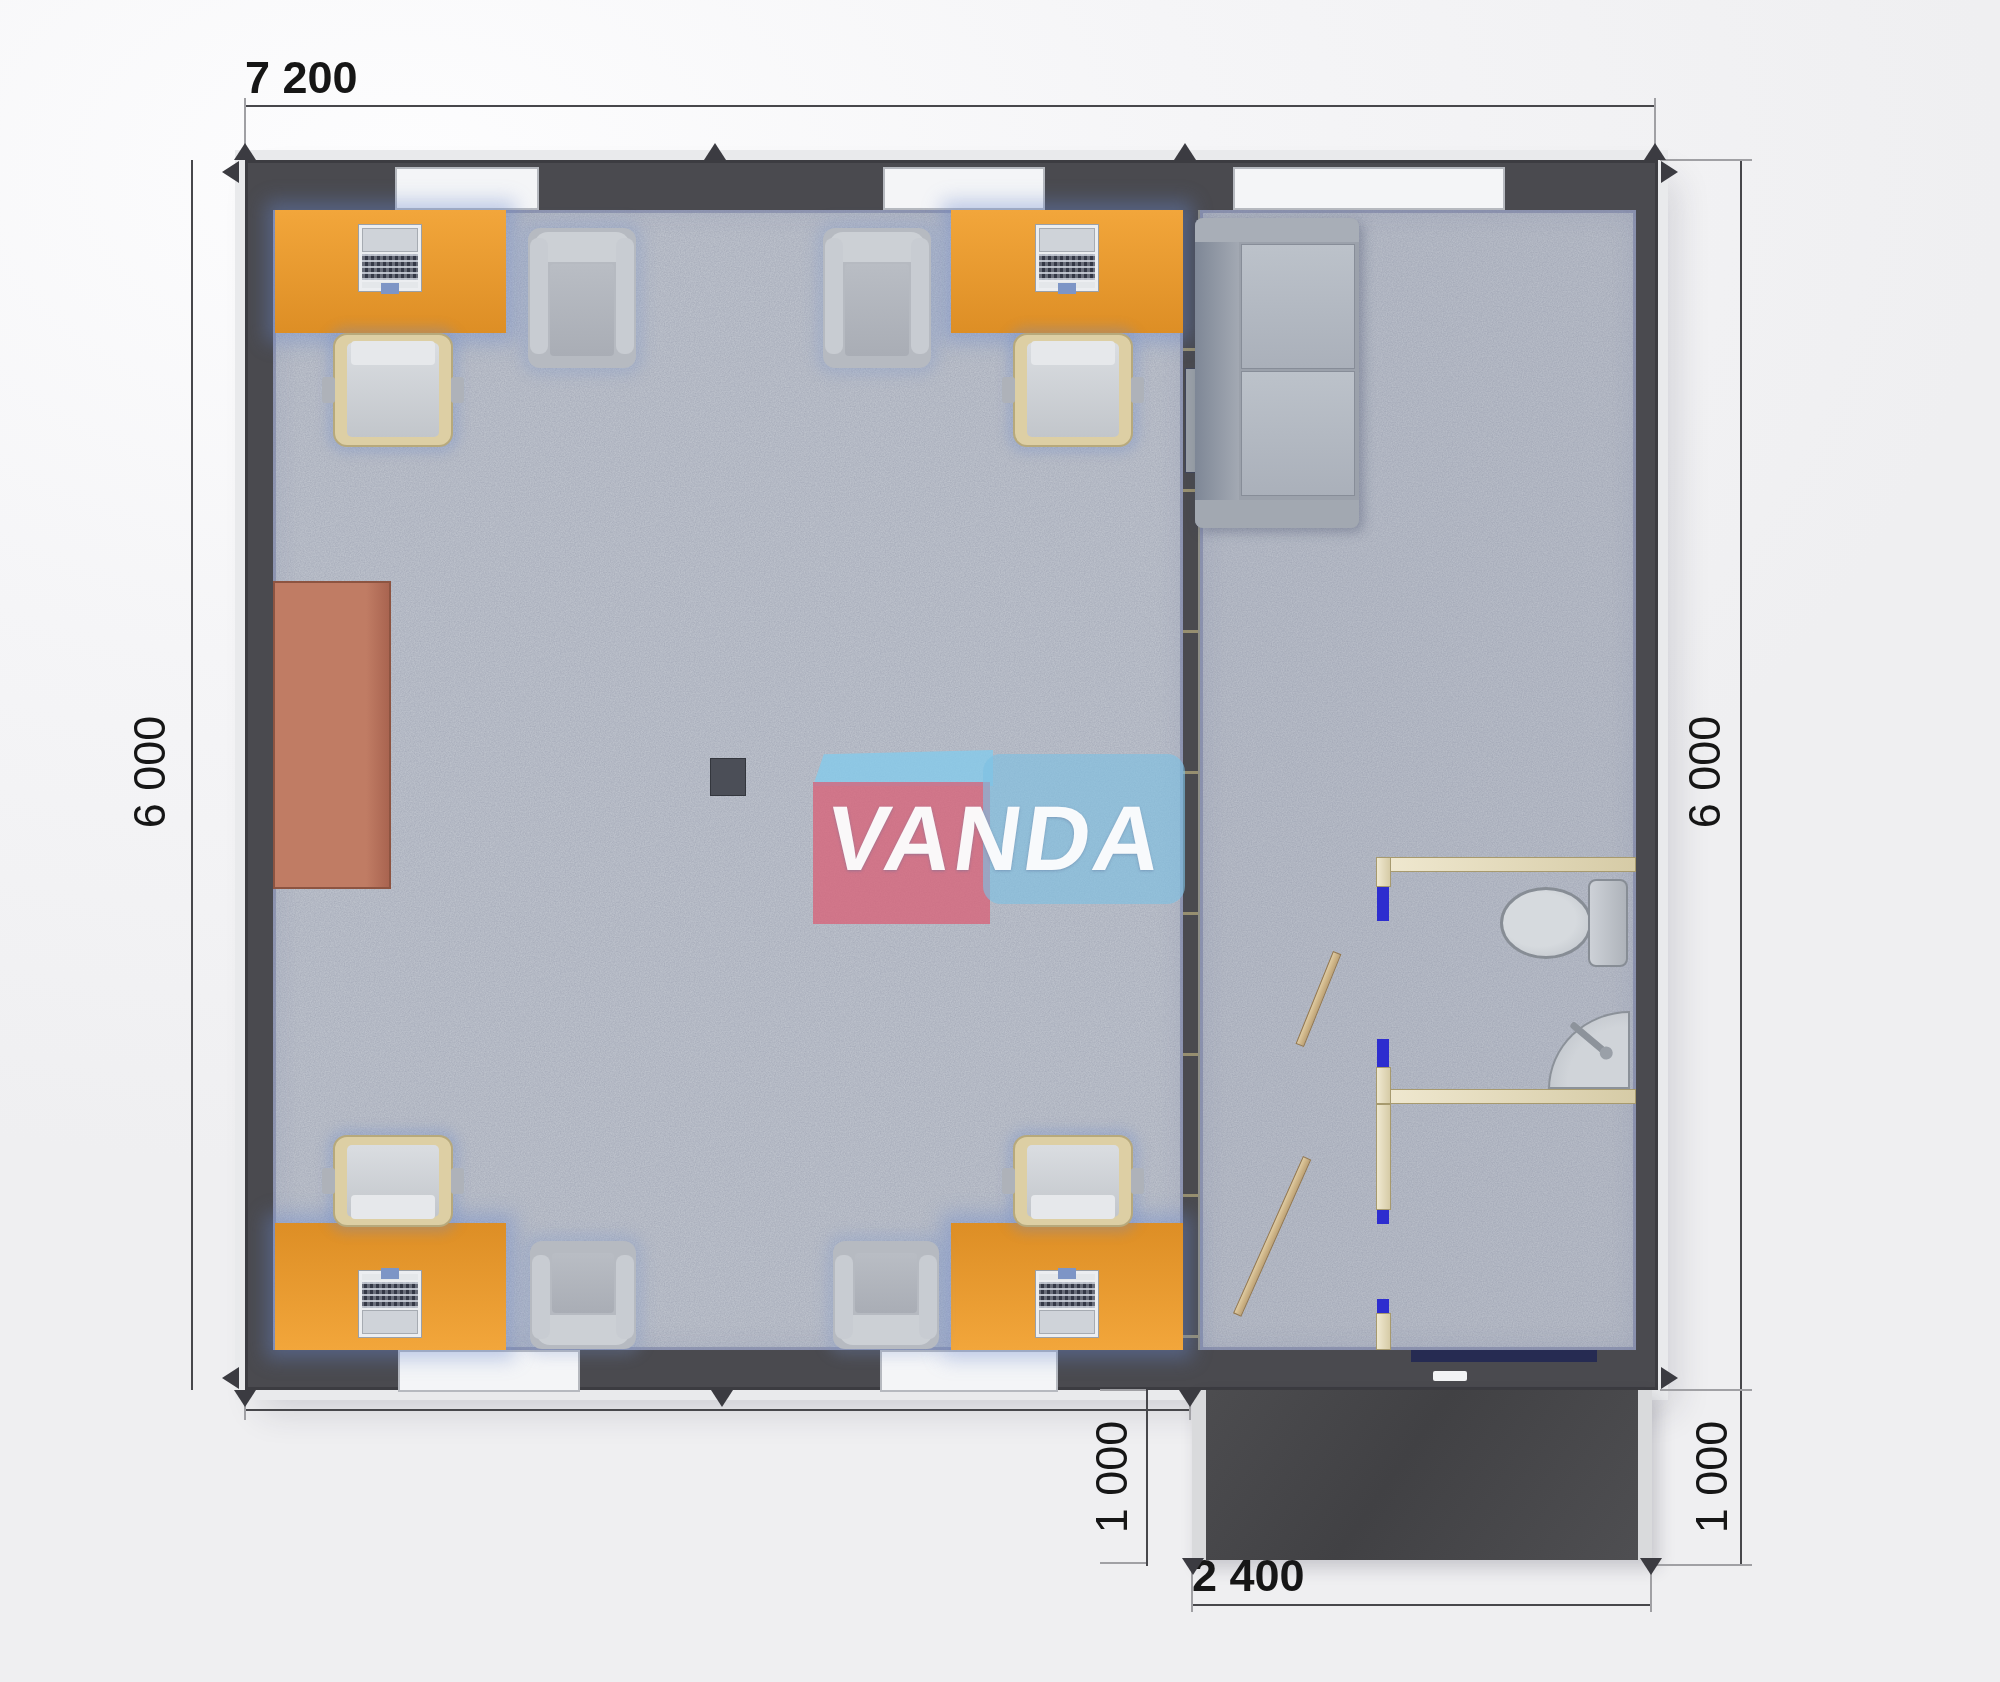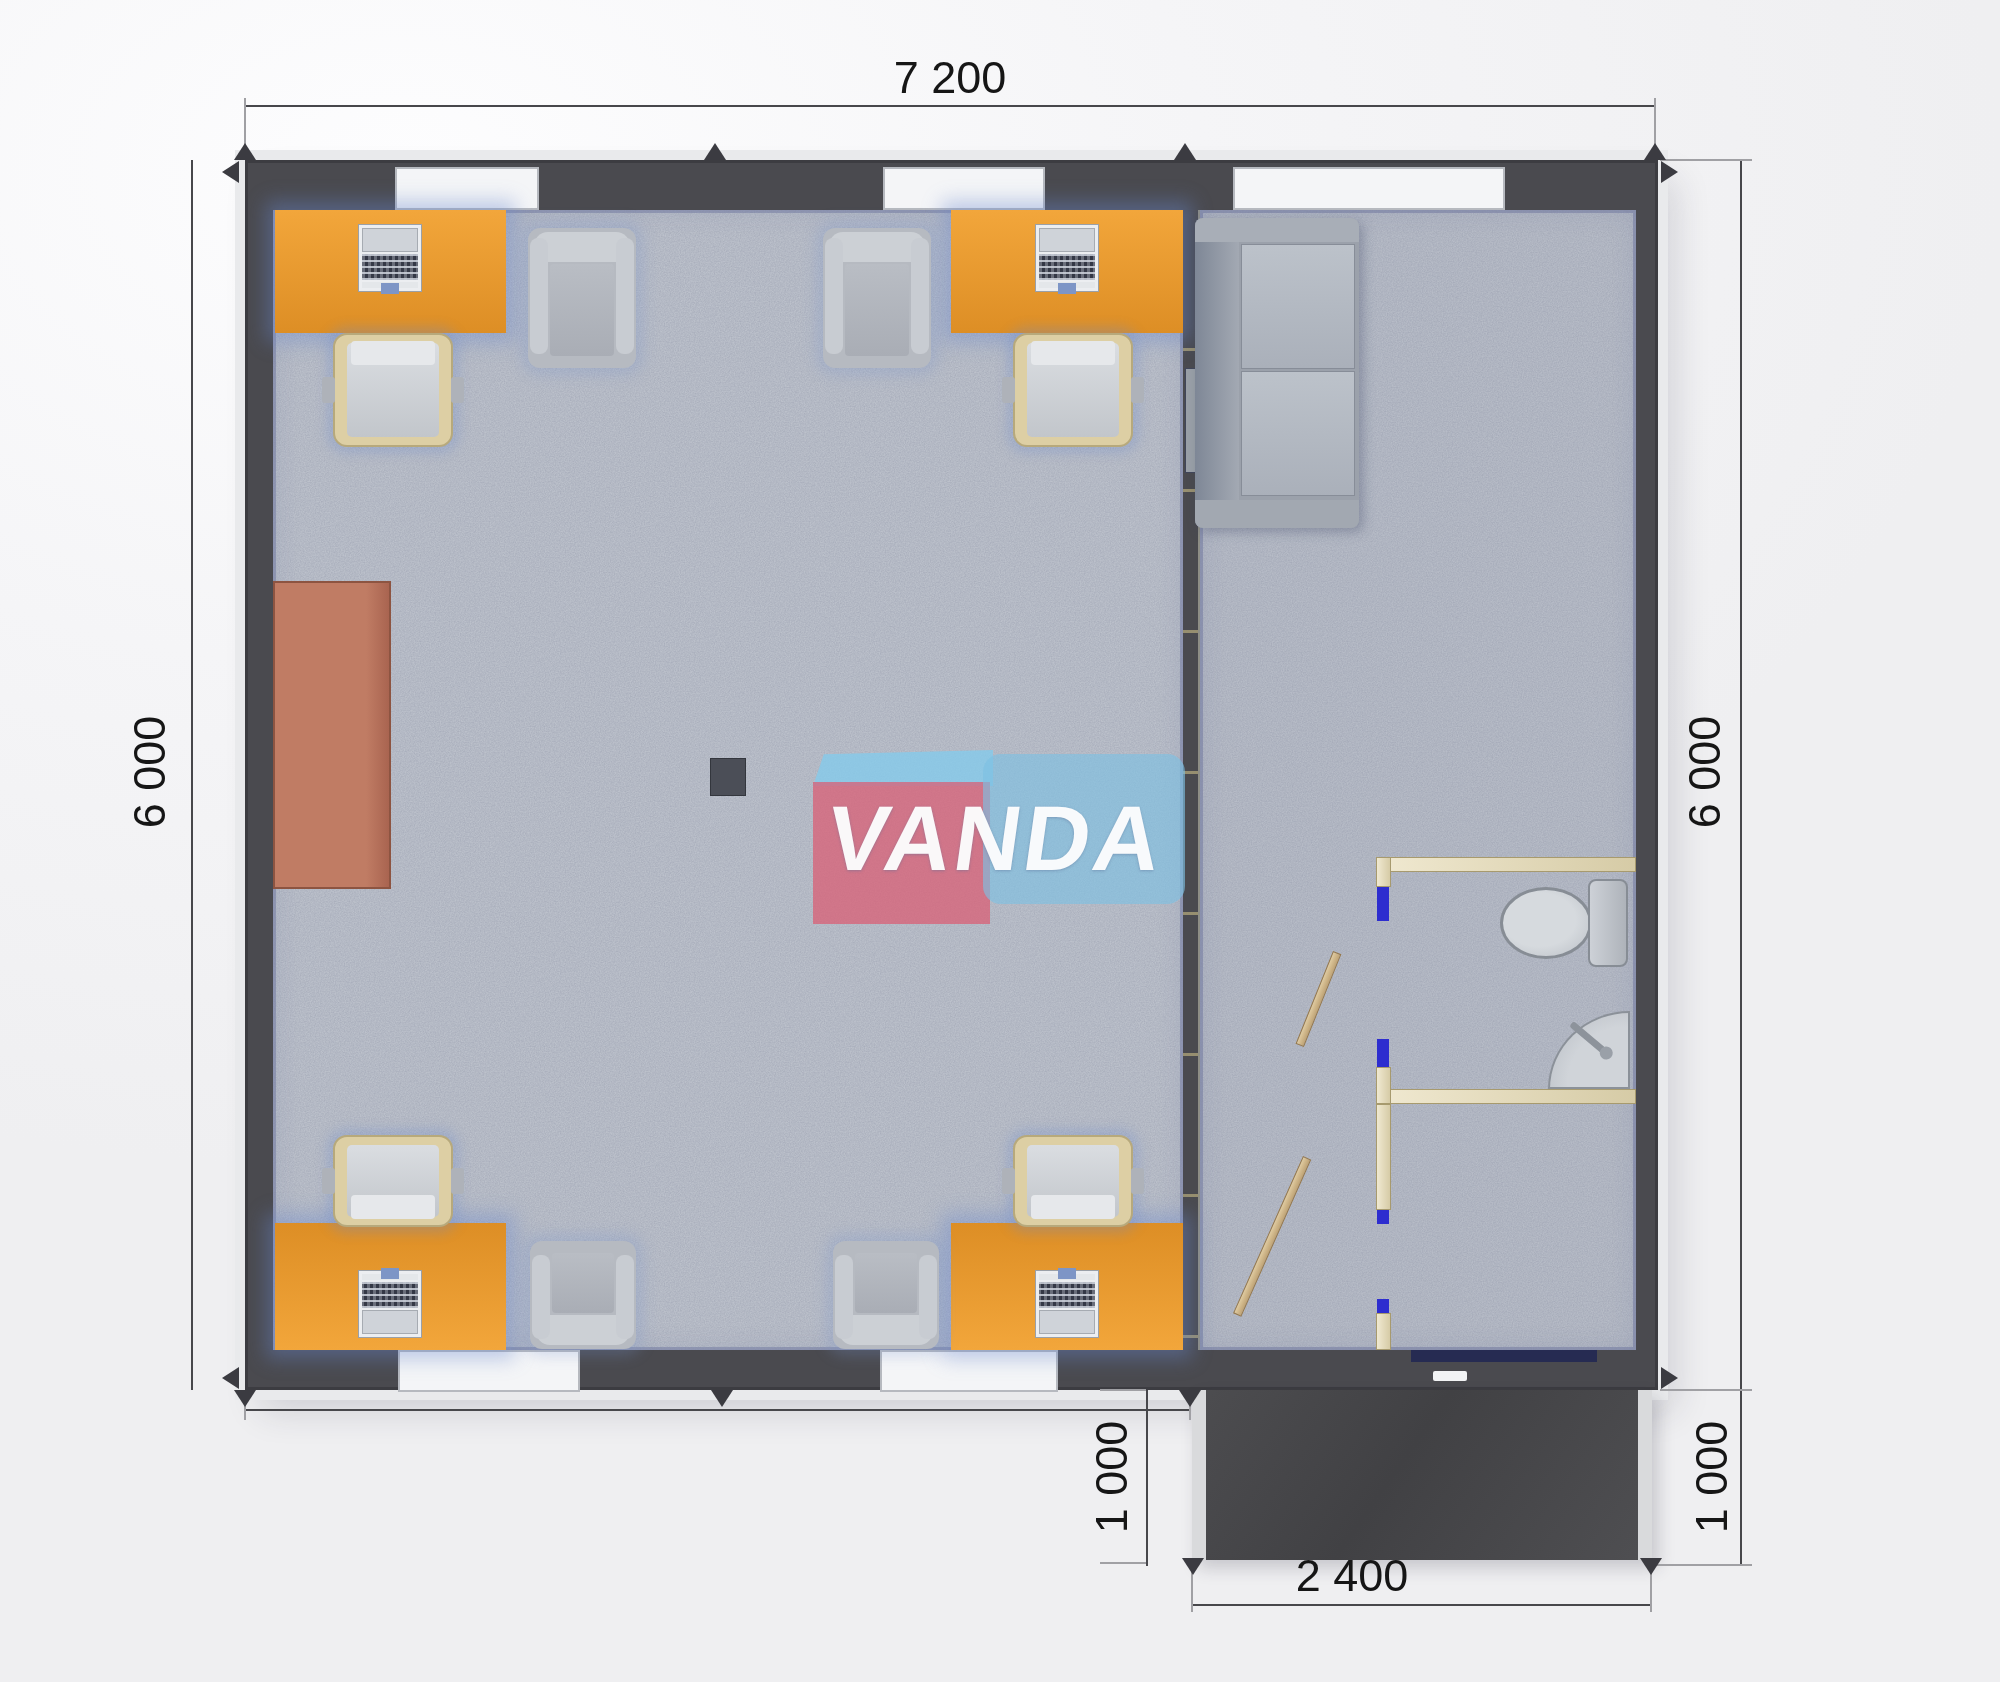--- a/index.html
+++ b/index.html
@@ -86,21 +86,21 @@
   .logo-flap{left:813px;top:750px;width:180px;height:36px;background:rgba(132,203,235,.8);
     clip-path:polygon(0 100%, 6% 12%, 100% 0, 100% 100%);}
   .logo-red{left:813px;top:782px;width:177px;height:142px;background:rgba(217,96,118,.76);}
   .logo-blue{left:983px;top:754px;width:202px;height:150px;background:rgba(125,192,227,.64);border-radius:18px;}
   .logo-text{left:828px;top:786px;width:360px;font-size:92px;font-weight:bold;color:rgba(255,255,255,.95);
     letter-spacing:3px;transform:skewX(-8deg);text-shadow:0 1px 3px rgba(90,110,150,.45);}
   
   .dimline{position:absolute;background:#47474b;z-index:50;}
   .extline{position:absolute;background:#a0a0a4;z-index:50;}
   .dim{position:absolute;font-size:45px;color:#161616;white-space:nowrap;z-index:51;}
-  .dim.ctr{text-align:center;}
+  .dim.ctr{font-weight:bold;}
   .dim.rot{width:150px;height:46px;display:flex;align-items:center;justify-content:center;transform:rotate(-90deg);}
   .tri{position:absolute;width:0;height:0;z-index:52;}
   .tri-up{border-left:11px solid transparent;border-right:11px solid transparent;border-bottom:17px solid #3b3b41;}
   .tri-down{border-left:11px solid transparent;border-right:11px solid transparent;border-top:17px solid #3b3b41;}
   .tri-left{border-top:11px solid transparent;border-bottom:11px solid transparent;border-right:17px solid #3b3b41;}
   .tri-right{border-top:11px solid transparent;border-bottom:11px solid transparent;border-left:17px solid #3b3b41;}
 </style>
 </head>
 <body>
 
@@ -298,15 +298,15 @@
   <div class="tri tri-left" style="left:222px;top:161px;"></div>
   <div class="tri tri-left" style="left:222px;top:1367px;"></div>
   <div class="tri tri-right" style="left:1661px;top:161px;"></div>
   <div class="tri tri-right" style="left:1661px;top:1367px;"></div>
 
   <div class="dim ctr" style="left:245px;top:52px;width:1410px;">7 200</div>
   <div class="dim rot" style="left:75px;top:749px;">6 000</div>
   <div class="dim rot" style="left:1630px;top:749px;">6 000</div>
   <div class="dim rot" style="left:1037px;top:1454px;">1 000</div>
   <div class="dim rot" style="left:1637px;top:1454px;">1 000</div>
-  <div class="dim ctr" style="left:1122px;top:1550px;width:460px;">2 400</div>
+  <div class="dim ctr" style="left:1192px;top:1550px;width:460px;">2 400</div>
 
 </div>
 
 </body></html>

